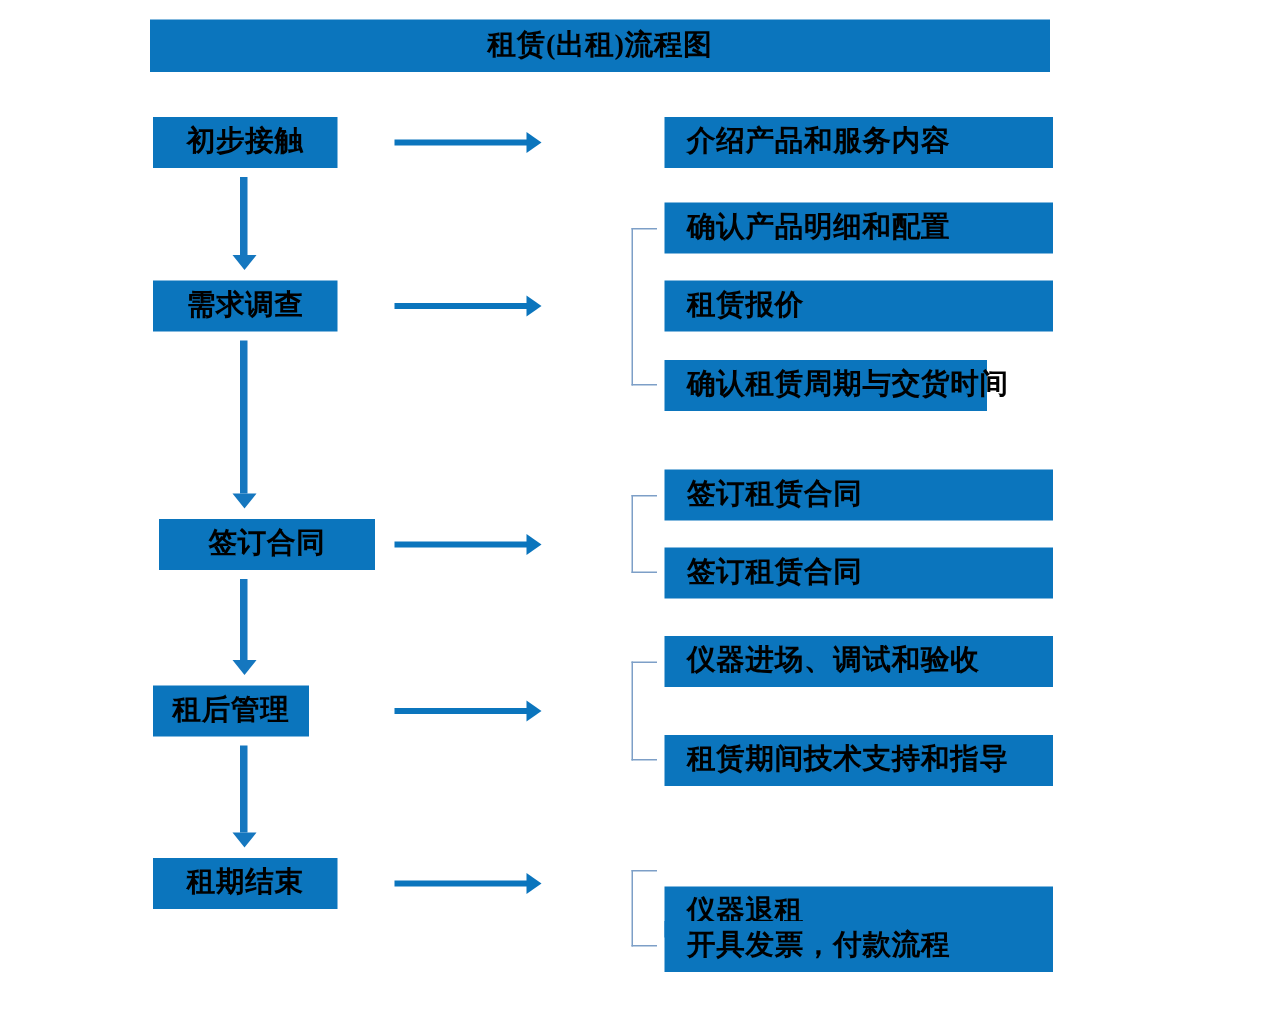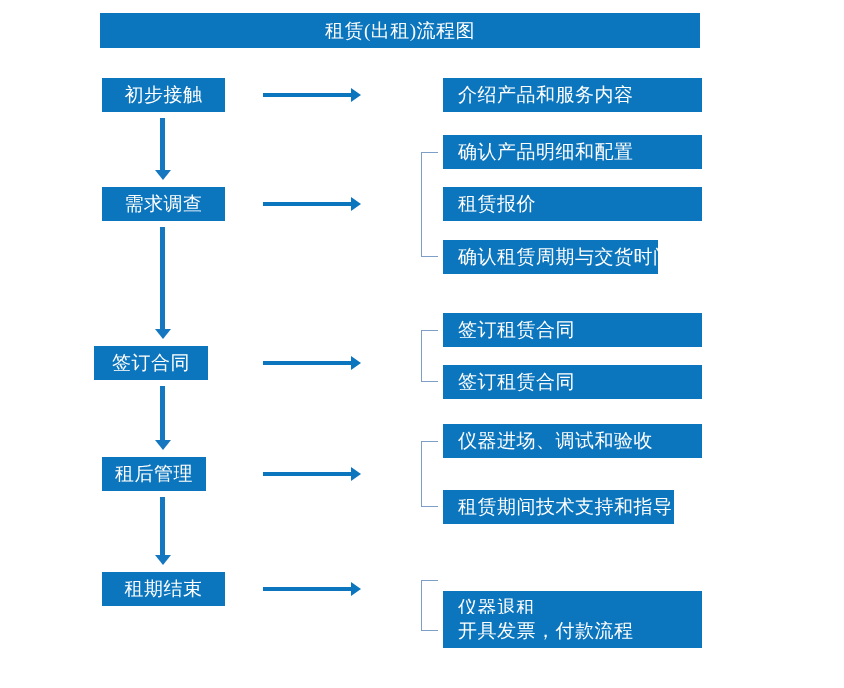--- a/index.html
+++ b/index.html
@@ -21,22 +21,22 @@
     left: 0;
     top: 0;
     width: 844px;
     height: 688px;
   }
 
   
   .box {
     position: absolute;
     background: #0b75bd;
-    color: #ffffff;
-    font-weight: normal;
+    color: #000000;
+    font-weight: bold;
     font-size: 19px;
     line-height: 34px;
     height: 34px;
     white-space: nowrap;
     letter-spacing: 0.5px;
     box-sizing: border-box;
   }
   .box.title {
     text-align: center;
     font-size: 19px;
@@ -107,21 +107,21 @@
 <body>
 
 <div id="canvas">
 
   <div class="box title" style="left:100px; top:13px; width:600px; height:35px; line-height:35px;">租赁(出租)流程图</div>
 
   <div class="box stage" style="left:102px; top:78px; width:123px;">初步接触</div>
 
   <div class="box stage" style="left:102px; top:187px; width:123px;">需求调查</div>
 
-  <div class="box stage" style="left:94px; top:346px; width:114px;">签订合同</div>
+  <div class="box stage" style="left:106px; top:346px; width:144px;">签订合同</div>
 
   <div class="box stage" style="left:102px; top:457px; width:104px;">租后管理</div>
 
   <div class="box stage" style="left:102px; top:572px; width:123px;">租期结束</div>
 
   <div class="v-arrow" style="left:155px; top:118px; height:62px;">
     <div class="shaft" style="height:52px;"></div>
     <div class="head" style="top:52px;"></div>
   </div>
 
@@ -177,19 +177,19 @@
   <div class="box detail" style="left:443px; top:187px; width:259px;">租赁报价</div>
 
   <div class="box detail" style="left:443px; top:240px; width:215px;">确认租赁周期与交货时间</div>
 
   <div class="box detail" style="left:443px; top:313px; width:259px;">签订租赁合同</div>
 
   <div class="box detail" style="left:443px; top:365px; width:259px;">签订租赁合同</div>
 
   <div class="box detail" style="left:443px; top:424px; width:259px;">仪器进场、调试和验收</div>
 
-  <div class="box detail" style="left:443px; top:490px; width:231px;">租赁期间技术支持和指导</div>
+  <div class="box detail" style="left:443px; top:490px; width:259px;">租赁期间技术支持和指导</div>
 
   <div class="box detail" style="left:443px; top:563px; width:259px;margin-top:28px;">仪器退租</div>
 
   <div class="box detail" style="left:443px; top:614px; width:259px;">开具发票，付款流程</div>
 
 </div>
 
 </body></html>

